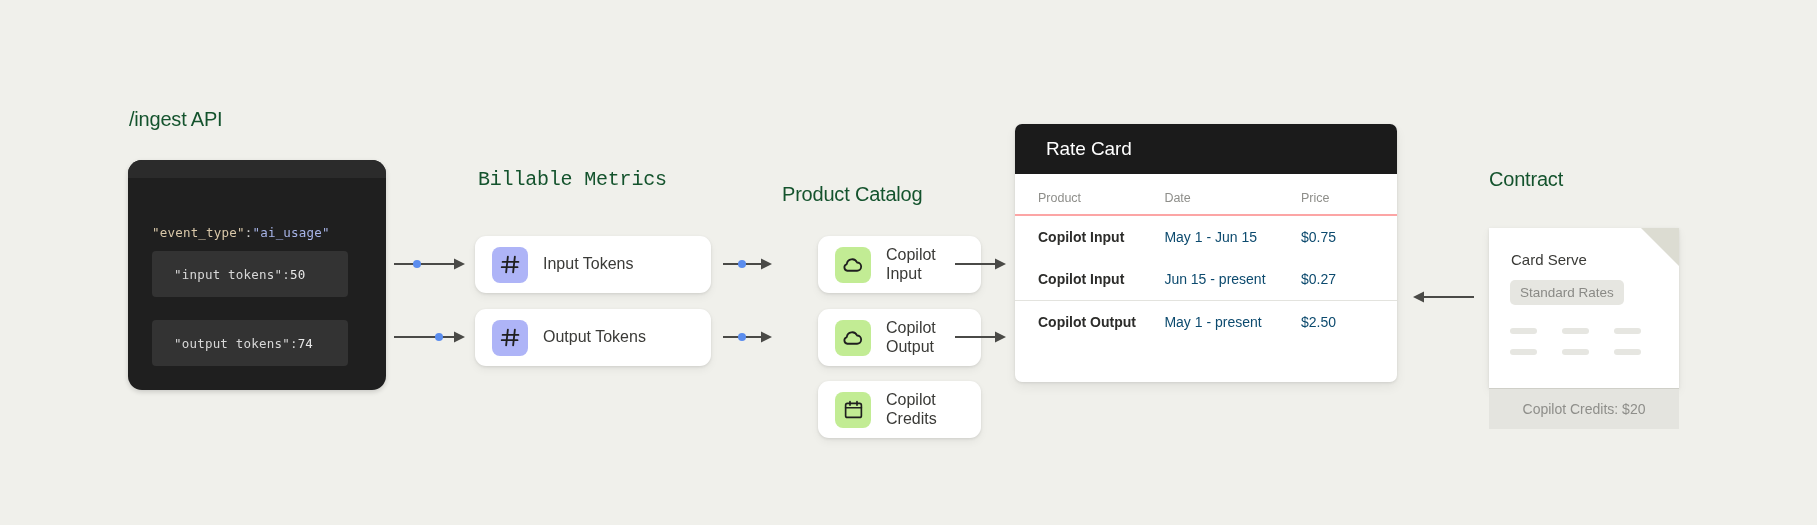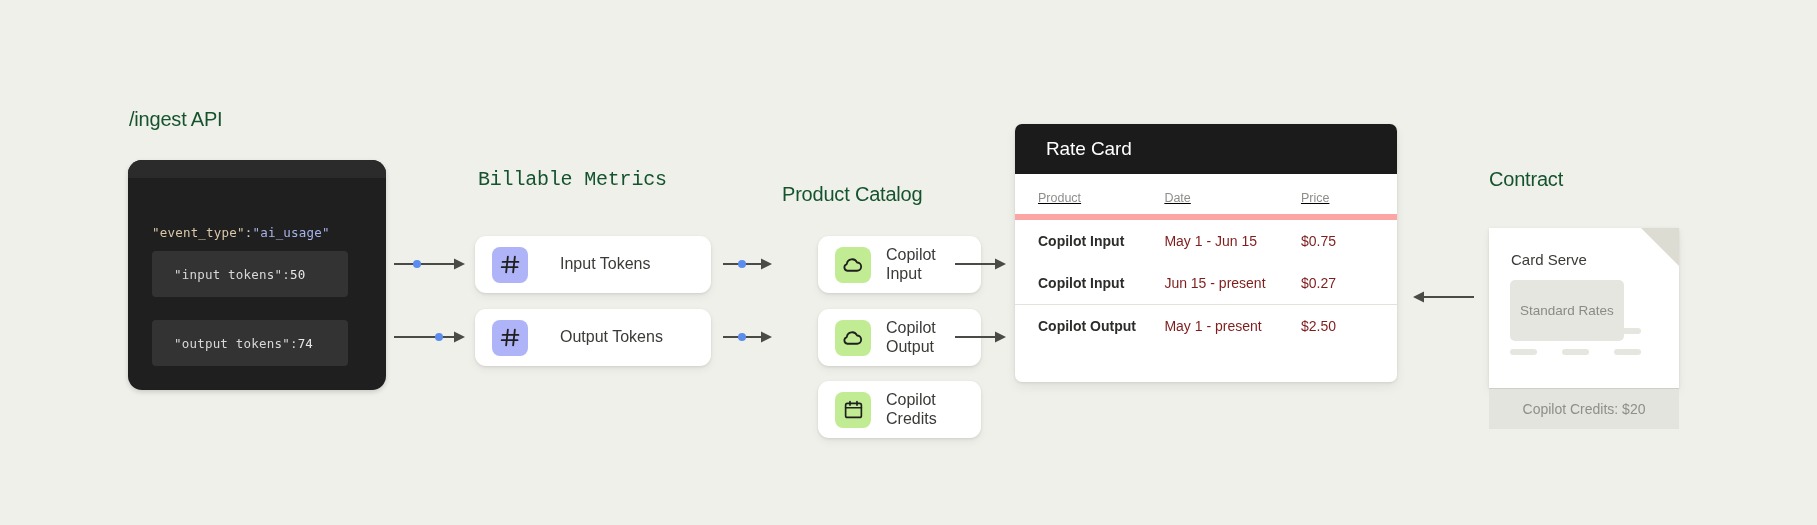--- a/index.html
+++ b/index.html
@@ -113,21 +113,21 @@
   .chip-label {
     margin-left: 15px;
     font-size: 16px;
     color: #3a3a37;
     line-height: 1.13;
     white-space: pre-line;
   }
 
   
   #metrics-title { left: 478px; top: 168px; font-family: Liberation Mono, monospace; }
-  .metric-chip { left: 475px; width: 236px; height: 57px; gap: 17px; }
+  .metric-chip { left: 475px; width: 236px; height: 57px; }
   #chip-input-tokens  { top: 236px; }
   #chip-output-tokens { top: 309px; }
 
   
   #catalog-title { left: 782px; top: 168px; margin-top: 15px; }
   .product-chip { left: 818px; width: 163px; height: 57px; }
   #chip-copilot-input   { top: 236px; }
   #chip-copilot-output  { top: 309px; }
   #chip-copilot-credits { top: 381px; }
 
@@ -161,24 +161,24 @@
     border-collapse: collapse;
     table-layout: fixed;
   }
   #rate-table th {
     font-size: 12.5px;
     font-weight: 400;
     color: #8e8e8a;
     text-align: left;
     padding: 17px 0 9px 0;
   }
-  #rate-table thead tr { border-bottom: 6px solid #fca5a5; text-decoration: underline; }
+  #rate-table thead tr { border-bottom: 2px solid #fca5a5; }
   #rate-table td {
     font-size: 14px;
-    color: #7f1d1d;
+    color: #0c4a6e;
     padding: 13px 0;
     vertical-align: middle;
   }
   #rate-table td.prod {
     color: #2c2c2a;
     font-weight: bold;
   }
   #rate-table tbody tr.sep { border-top: 1px solid #e3e3de; }
   .col-prod  { width: 140px; padding-left: 23px !important; }
   .col-date  { width: 128px; }
@@ -209,21 +209,21 @@
     left: 22px; top: 23px;
     font-size: 15px;
     color: #3a3a37;
     font-weight: 400;
   }
   #contract-badge {
     position: absolute;
     left: 21px; top: 52px;
     background: #e6e6e1;
     border-radius: 5px;
-    padding: 23px 10px;
+    padding: 5px 10px;
     font-size: 13.5px;
     color: #8a8a86;
     white-space: nowrap;
   }
   .ph-bar {
     position: absolute;
     height: 6px;
     border-radius: 3px;
     background: #e6e6e1;
   }

